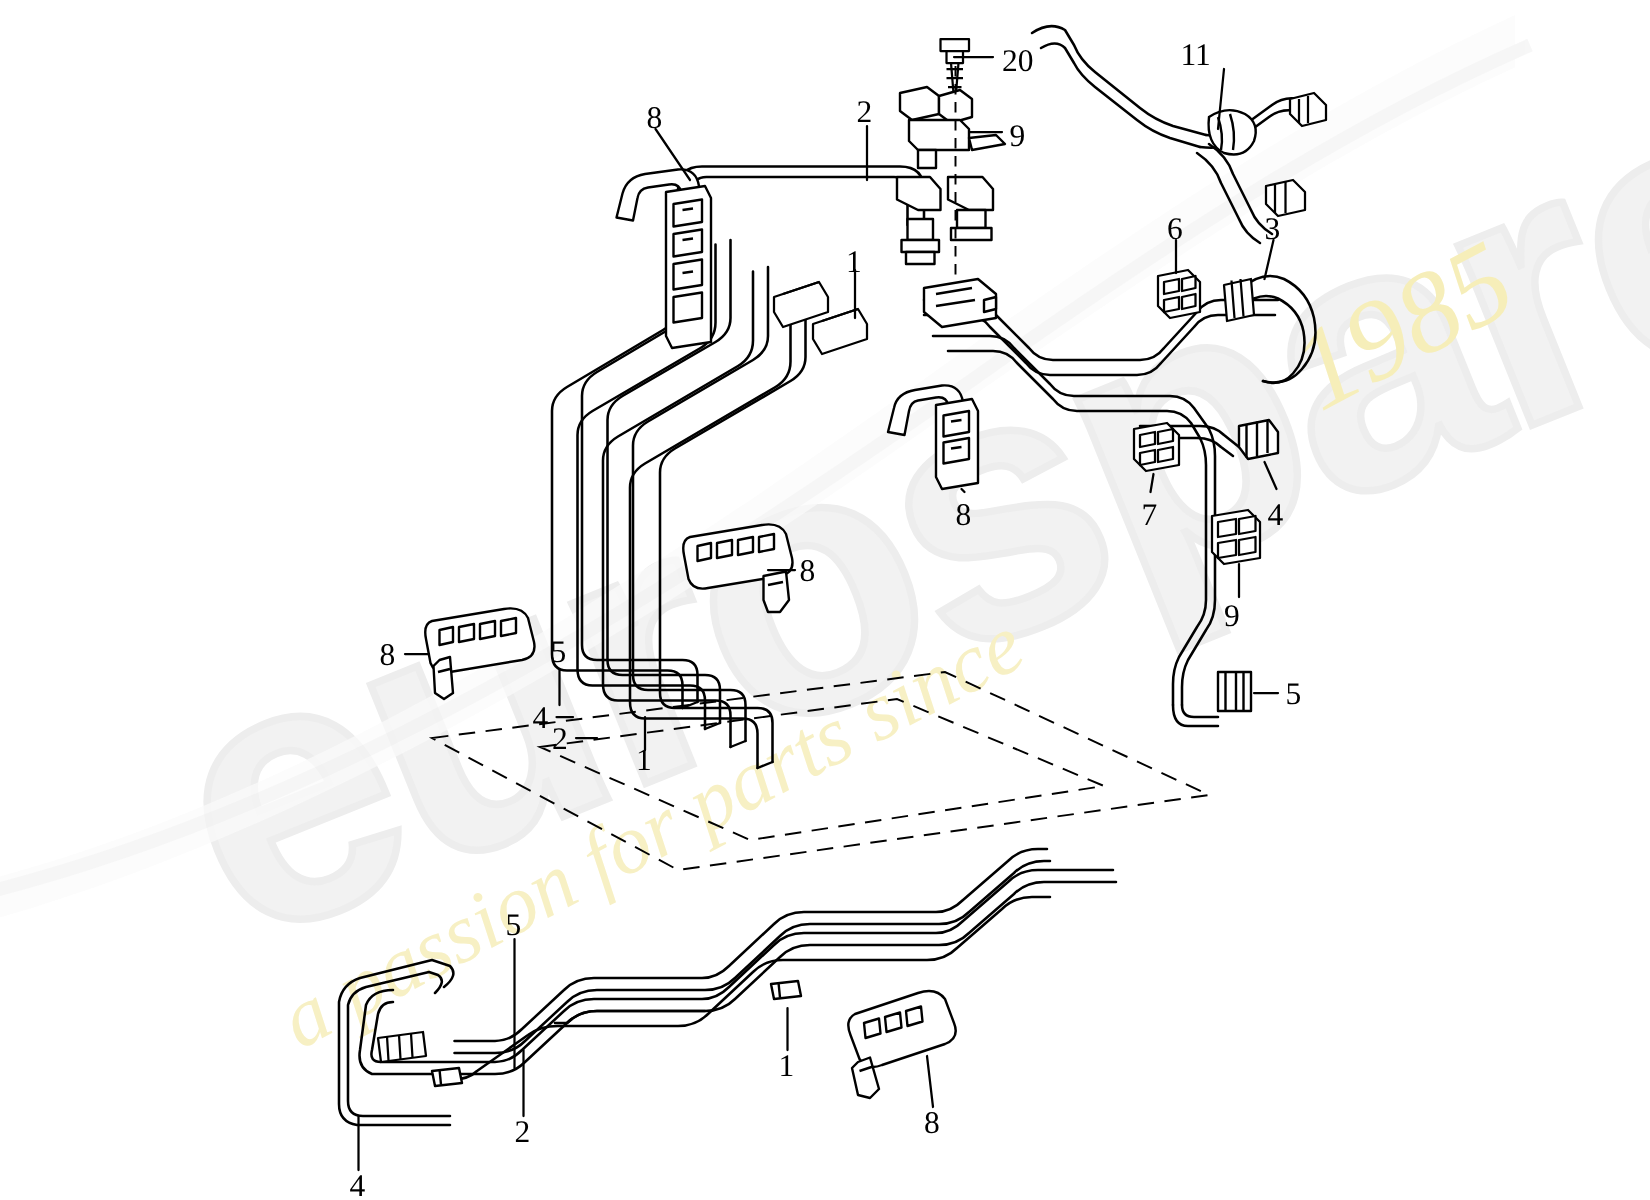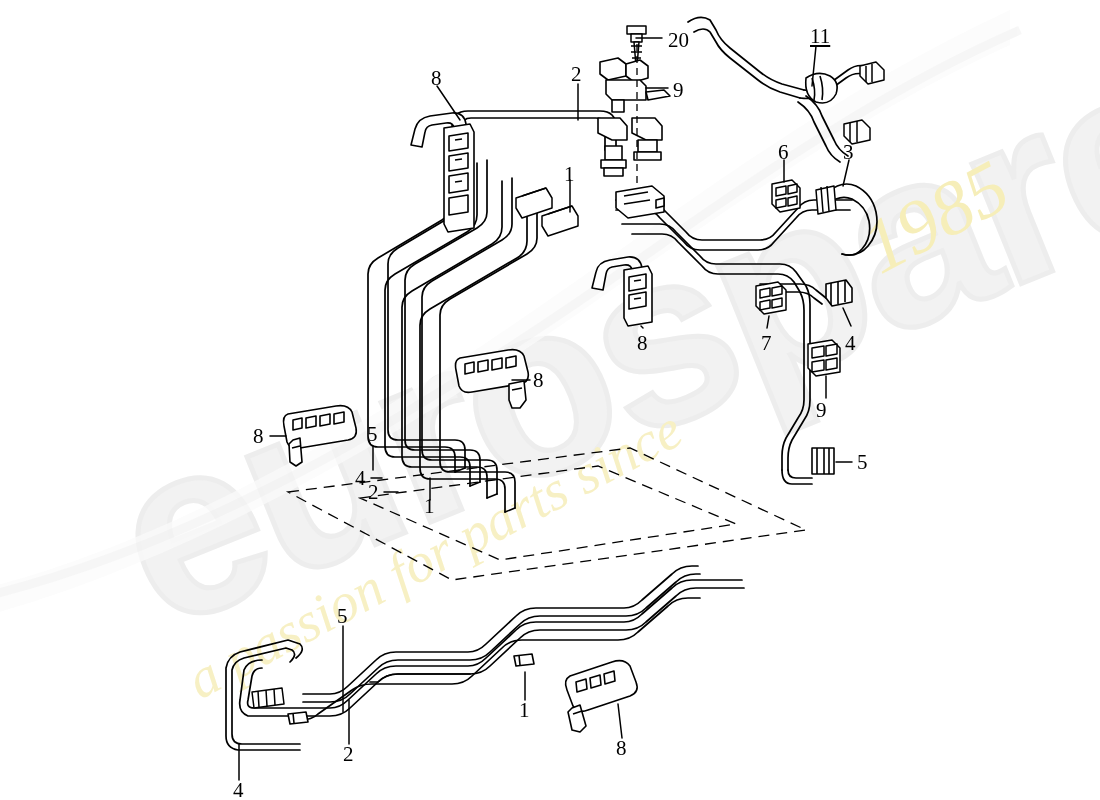--- a/index.html
+++ b/index.html
@@ -345,21 +345,21 @@
     <path d="M349 744 L349 700"></path>
     <path d="M239 780 L239 744"></path>
   </g>
 
   </g>
 </svg>
 
 <div class="lbl" style="left:431px;top:68px;">8</div>
 <div class="lbl" style="left:571px;top:64px;">2</div>
 <div class="lbl" style="left:668px;top:30px;">20</div>
-<div class="lbl" style="left:810px;top:26px;text-decoration:underline;">11</div>
+<div class="lbl" style="left:787px;top:26px;">11</div>
 <div class="lbl" style="left:673px;top:80px;">9</div>
 <div class="lbl" style="left:564px;top:164px;">1</div>
 <div class="lbl" style="left:778px;top:142px;">6</div>
 <div class="lbl" style="left:843px;top:142px;">3</div>
 <div class="lbl" style="left:637px;top:333px;">8</div>
 <div class="lbl" style="left:761px;top:333px;">7</div>
 <div class="lbl" style="left:845px;top:333px;">4</div>
 <div class="lbl" style="left:533px;top:370px;">8</div>
 <div class="lbl" style="left:816px;top:400px;">9</div>
 <div class="lbl" style="left:253px;top:426px;">8</div>

